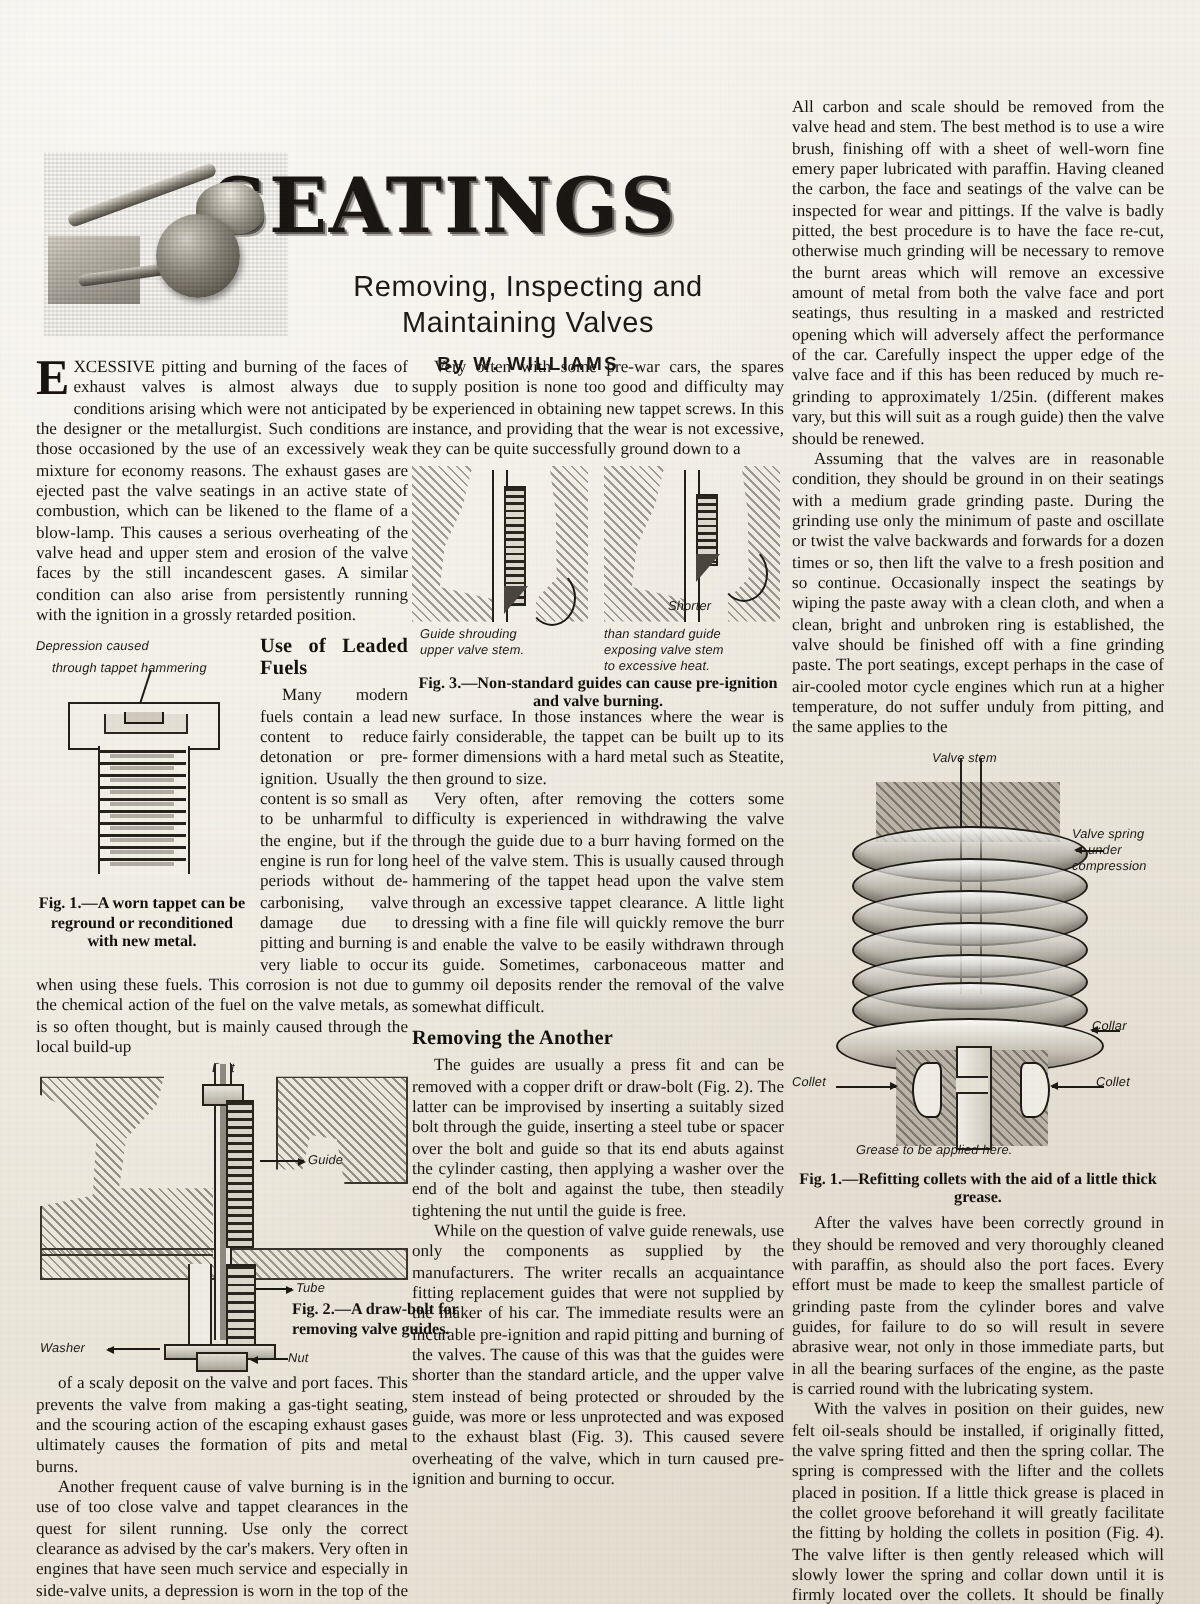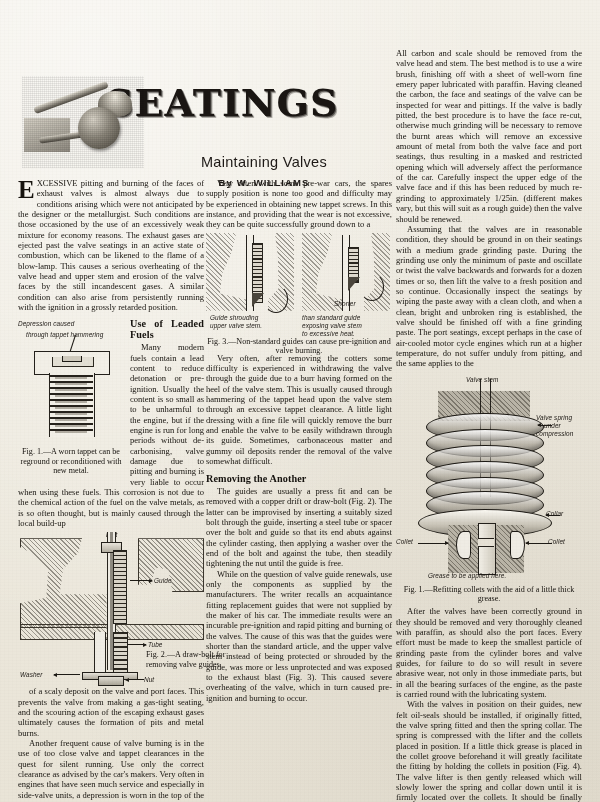--- a/index.html
+++ b/index.html
@@ -90,21 +90,21 @@
   .colR{left:396px;}
 
   h3.sec{font-family:"Liberation Serif",serif;font-size:10.2px;font-weight:700;
     margin:7px 0 2px 0;text-indent:0;letter-spacing:.1px;color:#15120e;}
 
   .dropcap{float:left;font-family:"Liberation Serif",serif;font-weight:700;
     font-size:25px;line-height:20px;padding:1px 2px 0 0;margin-top:1px;}
 
   
   figure{margin:0;}
-  .figcap{font-family:"Liberation Serif",serif;font-weight:400;font-size:8.1px;
+  .figcap{font-family:"Liberation Serif",serif;font-weight:700;font-size:8.1px;
     line-height:9.3px;text-align:center;color:#15120e;text-indent:0;}
   .lbl{position:absolute;font-family:"Liberation Sans",sans-serif;font-style:italic;
     font-size:6.4px;color:#1b1713;letter-spacing:.1px;white-space:nowrap;}
 
   
   .fig1{position:relative;width:104px;height:128px;margin:3px 0 2px 0;}
   .f1note{position:absolute;left:0;top:2px;width:104px;}
   .f1head{position:absolute;left:16px;top:34px;width:74px;height:22px;
     border:1.3px solid #23201b;background:#f2efe7;}
   .f1hc{position:absolute;left:34px;top:40px;width:40px;height:9px;
@@ -213,20 +213,21 @@
   .f4clR{left:114px;border-radius:20% 60% 60% 26%;}
 </style>
 </head>
 <body>
 
 <div class="page">
 
 
   <div class="headline">
     <div class="hl-line hl2">SEATINGS</div>
+    <div class="sub1">Removing, Inspecting and</div>
     <div class="sub2">Maintaining Valves</div>
     <div class="byline">By W. WILLIAMS</div>
   </div>
 
   <div class="photo">
     <div class="pblk"></div>
     <div class="pstem"></div>
     <div class="pstem2"></div>
     <div class="pcup"></div>
     <div class="pball"></div>
@@ -305,20 +306,21 @@
       </div>
       <div class="lbl" style="left:4px;top:80px;">Guide  shrouding</div>
       <div class="lbl" style="left:4px;top:88px;">upper  valve  stem.</div>
       <div class="lbl" style="left:128px;top:66px;">Shorter</div>
       <div class="lbl" style="left:96px;top:80px;">than standard guide</div>
       <div class="lbl" style="left:96px;top:88px;">exposing valve stem</div>
       <div class="lbl" style="left:96px;top:96px;">to excessive heat.</div>
       <div class="figcap" style="position:absolute;left:0;top:104px;width:186px;">Fig. 3.—Non-standard guides can cause pre-ignition and valve burning.</div>
     </figure>
 
+    <p class="noind">new surface. In those instances where the wear is fairly considerable, the tappet can be built up to its former dimensions with a hard metal such as Steatite, then ground to size.</p>
     <p>Very often, after removing the cotters some difficulty is experienced in withdrawing the valve through the guide due to a burr having formed on the heel of the valve stem. This is usually caused through hammering of the tappet head upon the valve stem through an excessive tappet clearance. A little light dressing with a fine file will quickly remove the burr and enable the valve to be easily withdrawn through its guide. Sometimes, carbonaceous matter and gummy oil deposits render the removal of the valve somewhat difficult.</p>
     <h3 class="sec">Removing the Another</h3>
     <p>The guides are usually a press fit and can be removed with a copper drift or draw-bolt (Fig. 2). The latter can be improvised by inserting a suitably sized bolt through the guide, inserting a steel tube or spacer over the bolt and guide so that its end abuts against the cylinder casting, then applying a washer over the end of the bolt and against the tube, then steadily tightening the nut until the guide is free.</p>
     <p>While on the question of valve guide renewals, use only the components as supplied by the manufacturers. The writer recalls an acquaintance fitting replacement guides that were not supplied by the maker of his car. The immediate results were an incurable pre-ignition and rapid pitting and burning of the valves. The cause of this was that the guides were shorter than the standard article, and the upper valve stem instead of being protected or shrouded by the guide, was more or less unprotected and was exposed to the exhaust blast (Fig. 3). This caused severe overheating of the valve, which in turn caused pre-ignition and burning to occur.</p>
   </div>
 
   <div class="col colR" style="top:48px;height:742px;">
     <p class="noind">All carbon and scale should be removed from the valve head and stem. The best method is to use a wire brush, finishing off with a sheet of well-worn fine emery paper lubricated with paraffin. Having cleaned the carbon, the face and seatings of the valve can be inspected for wear and pittings. If the valve is badly pitted, the best procedure is to have the face re-cut, otherwise much grinding will be necessary to remove the burnt areas which will remove an excessive amount of metal from both the valve face and port seatings, thus resulting in a masked and restricted opening which will adversely affect the performance of the car. Carefully inspect the upper edge of the valve face and if this has been reduced by much re-grinding to approximately 1/25in. (different makes vary, but this will suit as a rough guide) then the valve should be renewed.</p>
     <p>Assuming that the valves are in reasonable condition, they should be ground in on their seatings with a medium grade grinding paste. During the grinding use only the minimum of paste and oscillate or twist the valve backwards and forwards for a dozen times or so, then lift the valve to a fresh position and so continue. Occasionally inspect the seatings by wiping the paste away with a clean cloth, and when a clean, bright and unbroken ring is established, the valve should be finished off with a fine grinding paste. The port seatings, except perhaps in the case of air-cooled motor cycle engines which run at a higher temperature, do not suffer unduly from pitting, and the same applies to the</p>
 

